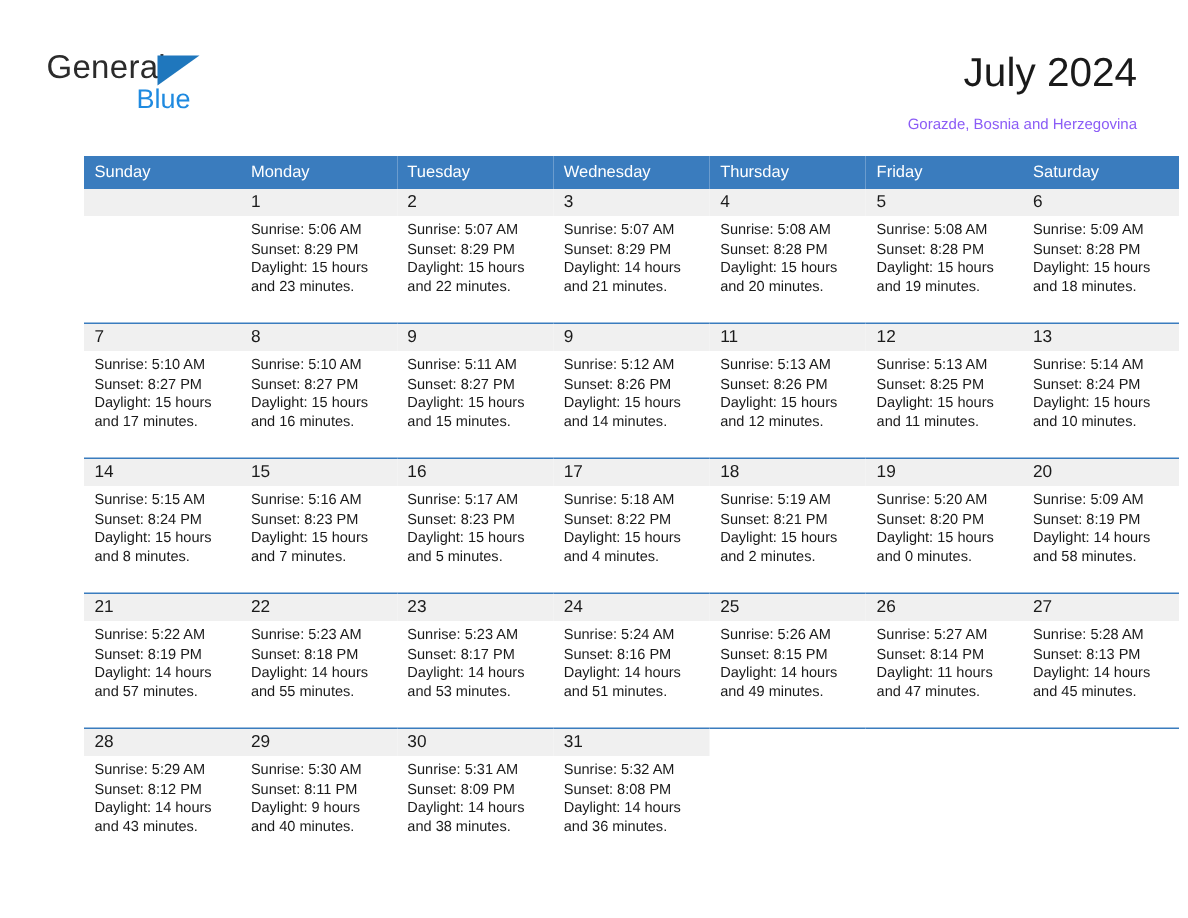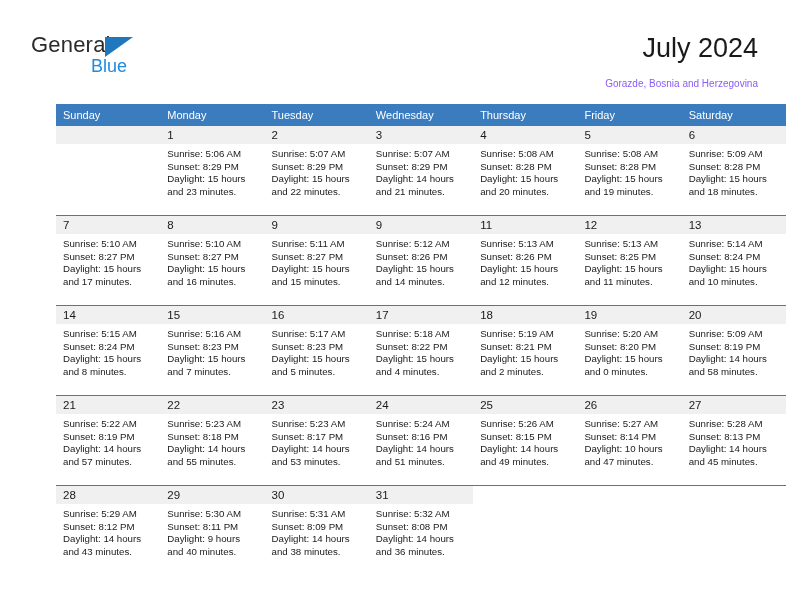--- a/index.html
+++ b/index.html
@@ -455,21 +455,21 @@
                 <div class="daylight">Daylight: 14 hours and 49 minutes.</div>
               </div>
             </div>
           </td>
           <td>
             <div class="cell">
               <div class="daynum-band">26</div>
               <div class="details">
                 <div>Sunrise: 5:27 AM</div>
                 <div>Sunset: 8:14 PM</div>
-                <div class="daylight">Daylight: 10 hours and 47 minutes.</div>
+                <div class="daylight">Daylight: 11 hours and 47 minutes.</div>
               </div>
             </div>
           </td>
           <td>
             <div class="cell">
               <div class="daynum-band">27</div>
               <div class="details">
                 <div>Sunrise: 5:28 AM</div>
                 <div>Sunset: 8:13 PM</div>
                 <div class="daylight">Daylight: 14 hours and 45 minutes.</div>

